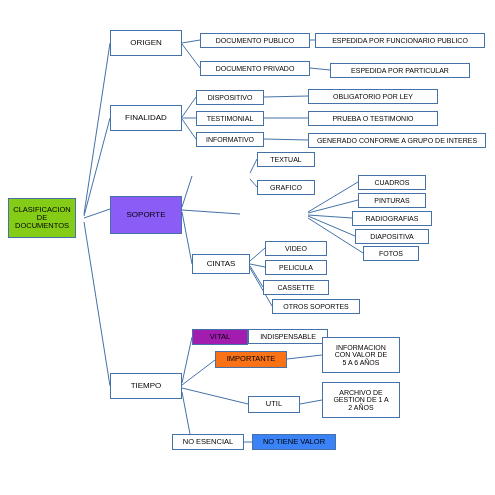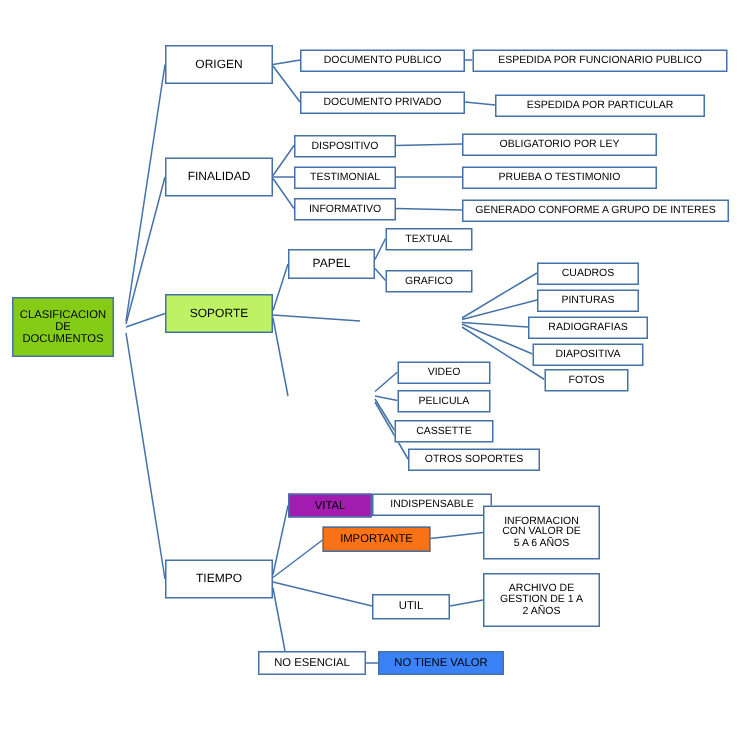--- a/index.html
+++ b/index.html
@@ -82,40 +82,40 @@
       <path d="M 248 337 L 248 337" stroke="#4472a8" stroke-width="1" fill="none"></path>
       <path d="M 287 359 L 322 355" stroke="#4472a8" stroke-width="1" fill="none"></path>
       <path d="M 300 404 L 322 400" stroke="#4472a8" stroke-width="1" fill="none"></path>
       <path d="M 244 442 L 252 442" stroke="#4472a8" stroke-width="1" fill="none"></path>
     </svg>
 <div class="node" style="left: 8px; top: 198px; width: 68px; height: 40px; font-size: 7.5px; border-color: rgb(68, 114, 168); background: #84cc16; color: rgb(0, 0, 0);">CLASIFICACION
 DE
 DOCUMENTOS</div>
     <div class="node" style="left: 110px; top: 30px; width: 72px; height: 26px; font-size: 8px; border-color: rgb(68, 114, 168); background: rgb(255, 255, 255); color: rgb(0, 0, 0);">ORIGEN</div>
     <div class="node" style="left: 110px; top: 105px; width: 72px; height: 26px; font-size: 8px; border-color: rgb(68, 114, 168); background: rgb(255, 255, 255); color: rgb(0, 0, 0);">FINALIDAD</div>
-    <div class="node" style="left: 110px; top: 196px; width: 72px; height: 26px; font-size: 8px; border-color: rgb(68, 114, 168); background: #bef264; color: rgb(0, 0, 0);">SOPORTE</div>
+    <div class="node" style="left: 110px; top: 196px; width: 72px; height: 38px; font-size: 8px; border-color: rgb(68, 114, 168); background: #8b5cf6; color: rgb(0, 0, 0);">SOPORTE</div>
     <div class="node" style="left: 110px; top: 373px; width: 72px; height: 26px; font-size: 8px; border-color: rgb(68, 114, 168); background: rgb(255, 255, 255); color: rgb(0, 0, 0);">TIEMPO</div>
     <div class="node" style="left: 200px; top: 33px; width: 110px; height: 15px; font-size: 7px; border-color: rgb(68, 114, 168); background: rgb(255, 255, 255); color: rgb(0, 0, 0);">DOCUMENTO PUBLICO</div>
     <div class="node" style="left: 200px; top: 61px; width: 110px; height: 15px; font-size: 7px; border-color: rgb(68, 114, 168); background: rgb(255, 255, 255); color: rgb(0, 0, 0);">DOCUMENTO PRIVADO</div>
     <div class="node" style="left: 315px; top: 33px; width: 170px; height: 15px; font-size: 7px; border-color: rgb(68, 114, 168); background: rgb(255, 255, 255); color: rgb(0, 0, 0);">ESPEDIDA POR FUNCIONARIO PUBLICO</div>
     <div class="node" style="left: 330px; top: 63px; width: 140px; height: 15px; font-size: 7px; border-color: rgb(68, 114, 168); background: rgb(255, 255, 255); color: rgb(0, 0, 0);">ESPEDIDA POR PARTICULAR</div>
     <div class="node" style="left: 196px; top: 90px; width: 68px; height: 15px; font-size: 7px; border-color: rgb(68, 114, 168); background: rgb(255, 255, 255); color: rgb(0, 0, 0);">DISPOSITIVO</div>
     <div class="node" style="left: 196px; top: 111px; width: 68px; height: 15px; font-size: 7px; border-color: rgb(68, 114, 168); background: rgb(255, 255, 255); color: rgb(0, 0, 0);">TESTIMONIAL</div>
     <div class="node" style="left: 196px; top: 132px; width: 68px; height: 15px; font-size: 7px; border-color: rgb(68, 114, 168); background: rgb(255, 255, 255); color: rgb(0, 0, 0);">INFORMATIVO</div>
     <div class="node" style="left: 308px; top: 89px; width: 130px; height: 15px; font-size: 7px; border-color: rgb(68, 114, 168); background: rgb(255, 255, 255); color: rgb(0, 0, 0);">OBLIGATORIO POR LEY</div>
     <div class="node" style="left: 308px; top: 111px; width: 130px; height: 15px; font-size: 7px; border-color: rgb(68, 114, 168); background: rgb(255, 255, 255); color: rgb(0, 0, 0);">PRUEBA O TESTIMONIO</div>
     <div class="node" style="left: 308px; top: 133px; width: 178px; height: 15px; font-size: 7px; border-color: rgb(68, 114, 168); background: rgb(255, 255, 255); color: rgb(0, 0, 0);">GENERADO CONFORME A GRUPO DE INTERES</div>
-    <div class="node" style="left: 192px; top: 166px; width: 58px; height: 20px; font-size: 8px; border-color: rgb(68, 114, 168); background: rgb(255, 255, 255); color: rgb(0, 0, 0);">PAPEL</div>
     <div class="node" style="left: 257px; top: 152px; width: 58px; height: 15px; font-size: 7px; border-color: rgb(68, 114, 168); background: rgb(255, 255, 255); color: rgb(0, 0, 0);">TEXTUAL</div>
     <div class="node" style="left: 257px; top: 180px; width: 58px; height: 15px; font-size: 7px; border-color: rgb(68, 114, 168); background: rgb(255, 255, 255); color: rgb(0, 0, 0);">GRAFICO</div>
     <div class="node" style="left: 358px; top: 175px; width: 68px; height: 15px; font-size: 7px; border-color: rgb(68, 114, 168); background: rgb(255, 255, 255); color: rgb(0, 0, 0);">CUADROS</div>
     <div class="node" style="left: 358px; top: 193px; width: 68px; height: 15px; font-size: 7px; border-color: rgb(68, 114, 168); background: rgb(255, 255, 255); color: rgb(0, 0, 0);">PINTURAS</div>
     <div class="node" style="left: 352px; top: 211px; width: 80px; height: 15px; font-size: 7px; border-color: rgb(68, 114, 168); background: rgb(255, 255, 255); color: rgb(0, 0, 0);">RADIOGRAFIAS</div>
     <div class="node" style="left: 355px; top: 229px; width: 74px; height: 15px; font-size: 7px; border-color: rgb(68, 114, 168); background: rgb(255, 255, 255); color: rgb(0, 0, 0);">DIAPOSITIVA</div>
     <div class="node" style="left: 363px; top: 246px; width: 56px; height: 15px; font-size: 7px; border-color: rgb(68, 114, 168); background: rgb(255, 255, 255); color: rgb(0, 0, 0);">FOTOS</div>
+    <div class="node" style="left: 192px; top: 254px; width: 58px; height: 20px; font-size: 8px; border-color: rgb(68, 114, 168); background: rgb(255, 255, 255); color: rgb(0, 0, 0);">CINTAS</div>
     <div class="node" style="left: 265px; top: 241px; width: 62px; height: 15px; font-size: 7px; border-color: rgb(68, 114, 168); background: rgb(255, 255, 255); color: rgb(0, 0, 0);">VIDEO</div>
     <div class="node" style="left: 265px; top: 260px; width: 62px; height: 15px; font-size: 7px; border-color: rgb(68, 114, 168); background: rgb(255, 255, 255); color: rgb(0, 0, 0);">PELICULA</div>
     <div class="node" style="left: 263px; top: 280px; width: 66px; height: 15px; font-size: 7px; border-color: rgb(68, 114, 168); background: rgb(255, 255, 255); color: rgb(0, 0, 0);">CASSETTE</div>
     <div class="node" style="left: 272px; top: 299px; width: 88px; height: 15px; font-size: 7px; border-color: rgb(68, 114, 168); background: rgb(255, 255, 255); color: rgb(0, 0, 0);">OTROS SOPORTES</div>
     <div class="node" style="left: 192px; top: 329px; width: 56px; height: 16px; font-size: 7.5px; border-color: rgb(68, 114, 168); background: #a21caf; color: rgb(0, 0, 0);">VITAL</div>
     <div class="node" style="left: 248px; top: 329px; width: 80px; height: 15px; font-size: 7px; border-color: rgb(68, 114, 168); background: rgb(255, 255, 255); color: rgb(0, 0, 0);">INDISPENSABLE</div>
     <div class="node" style="left: 215px; top: 351px; width: 72px; height: 17px; font-size: 7.5px; border-color: rgb(68, 114, 168); background: #f97316; color: rgb(0, 0, 0);">IMPORTANTE</div>
     <div class="node" style="left: 322px; top: 337px; width: 78px; height: 36px; font-size: 7px; border-color: rgb(68, 114, 168); background: rgb(255, 255, 255); color: rgb(0, 0, 0);">INFORMACION
 CON VALOR DE
 5 A 6 AÑOS</div>

